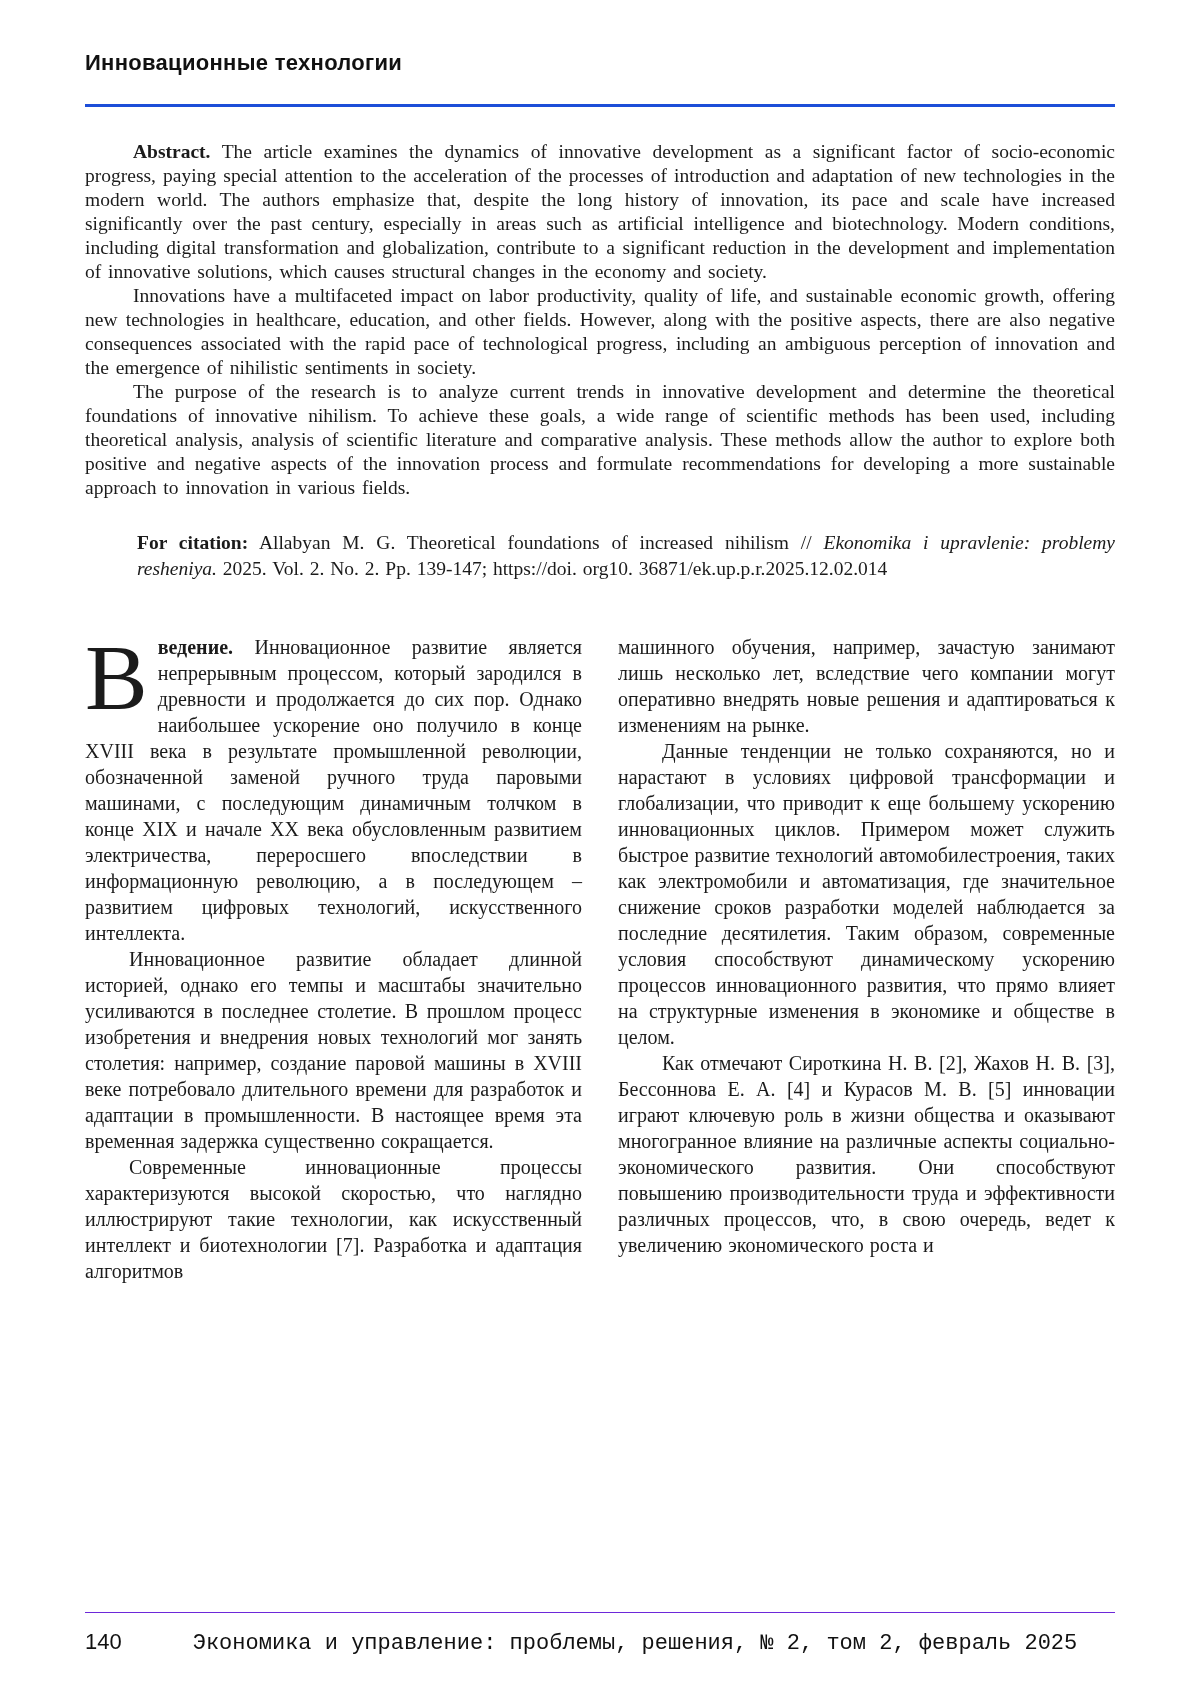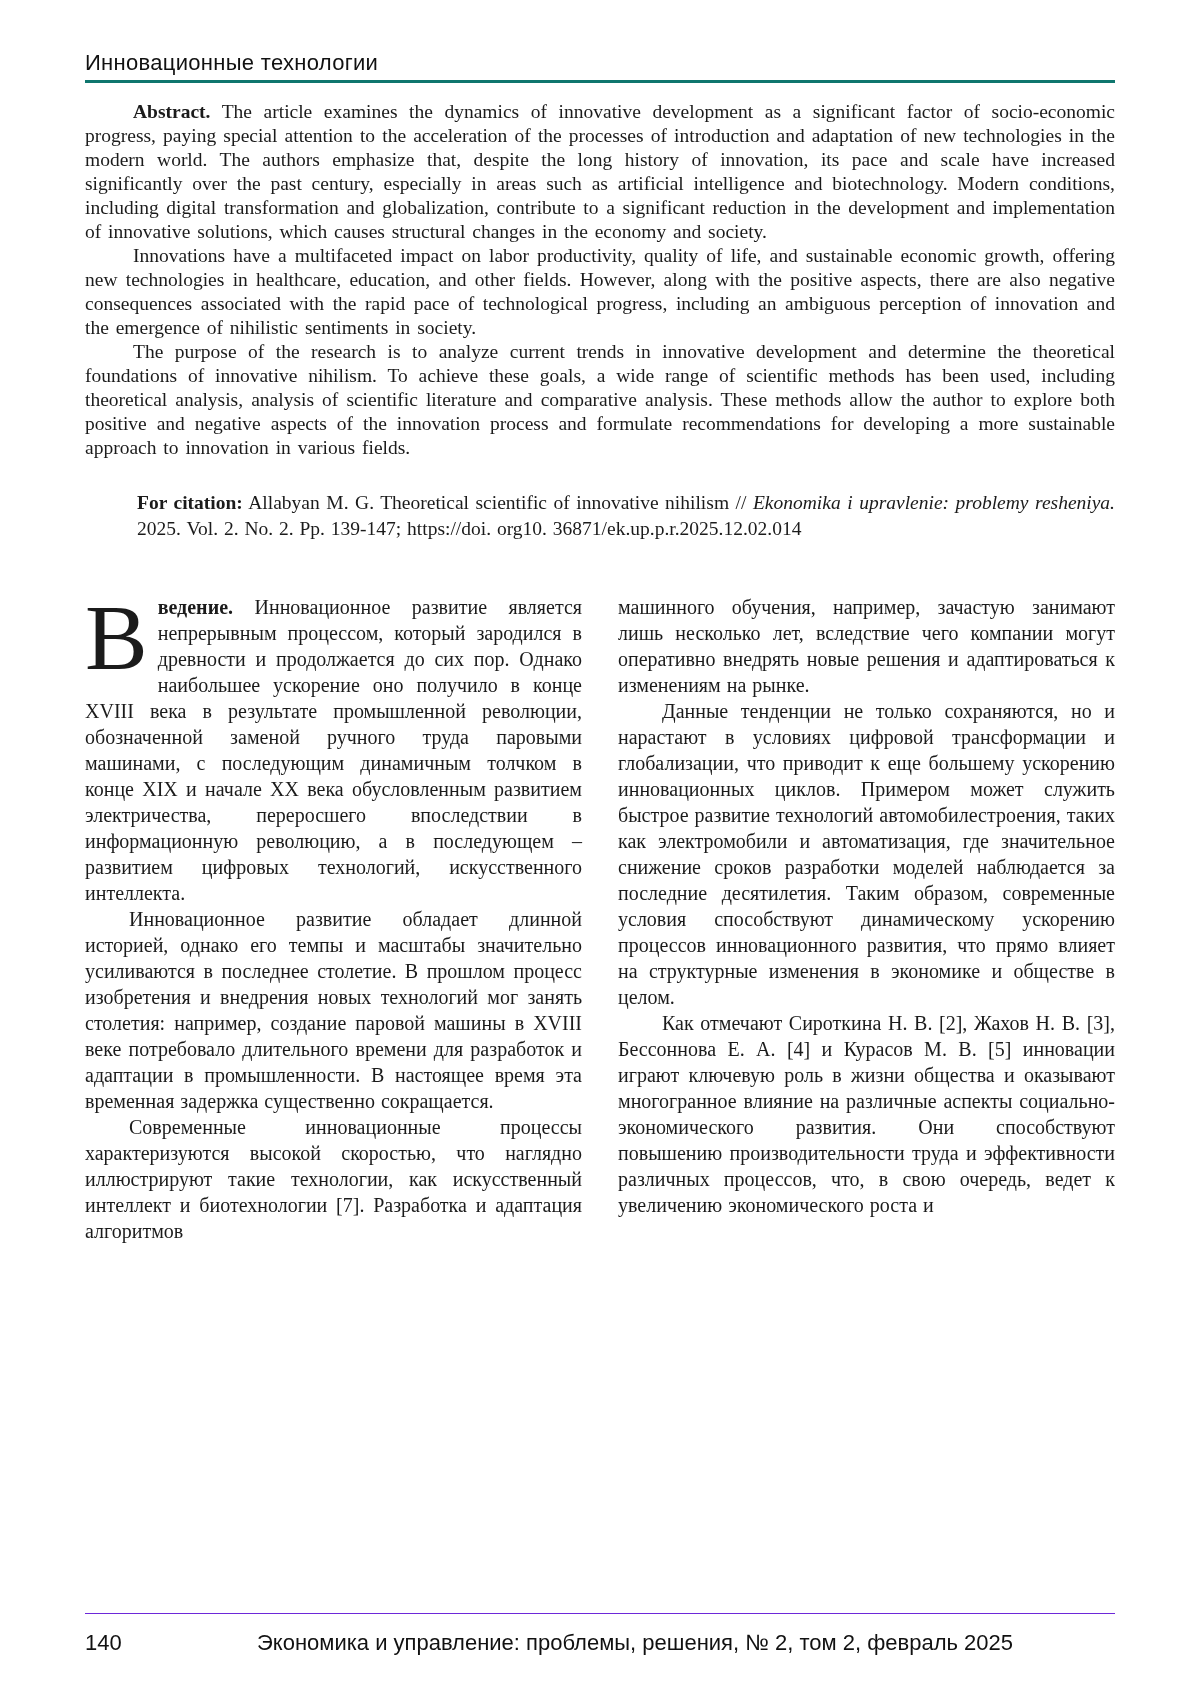--- a/index.html
+++ b/index.html
@@ -9,29 +9,29 @@
     height: 1698px;
     position: relative;
     background: #ffffff;
     color: #1b1b1b;
     padding: 50px 85px 0 85px;
     font-family: "Liberation Serif", serif;
     overflow: hidden;
   }
   .running-head {
     font-family: "Liberation Sans", sans-serif;
-    font-weight: 400;
+    font-weight: 700;
     font-size: 22px;
     color: #111;
-    padding-bottom: 4px;
-    border-bottom: 3px solid #0f766e;
+    padding-bottom: 28px;
+    border-bottom: 3px solid #1d4ed8;
     letter-spacing: 0.3px;
   }
   .abstract-block {
-    margin-top: 17px;
+    margin-top: 33px;
     font-size: 19.5px;
     line-height: 24px;
     text-align: justify;
     word-spacing: 2px;
   }
   .abstract-block p { margin: 0; text-indent: 48px; }
   .lead-bold { font-weight: 700; }
   .citation-block {
     margin-top: 30px;
     margin-left: 52px;
@@ -68,37 +68,37 @@
     bottom: 42px;
     border-top: 1px solid #6d28d9;
     padding-top: 16px;
     display: flex;
     align-items: baseline;
     font-family: "Liberation Sans", sans-serif;
     font-size: 22px;
     color: #111;
   }
   .page-number { width: 70px; }
-  .journal-line { flex: 1; text-align: center; }
+  .journal-line { flex: 1; text-align: center; font-family: Liberation Mono, monospace; }
 </style>
 </head>
 <body>
 
 <div class="page">
 
   <div class="running-head">Инновационные технологии</div>
 
   <div class="abstract-block" lang="en">
     <p><span class="lead-bold">Abstract.</span><span> The article examines the dynamics of innovative development as a significant factor of socio-economic progress, paying special attention to the acceleration of the processes of introduction and adaptation of new technologies in the modern world. The authors emphasize that, despite the long history of innovation, its pace and scale have increased significantly over the past century, especially in areas such as artificial intelligence and biotechnology. Modern conditions, including digital transformation and globalization, contribute to a significant reduction in the development and implementation of innovative solutions, which causes structural changes in the economy and society.</span></p>
     <p>Innovations have a multifaceted impact on labor productivity, quality of life, and sustainable economic growth, offering new technologies in healthcare, education, and other fields. However, along with the positive aspects, there are also negative consequences associated with the rapid pace of technological progress, including an ambiguous perception of innovation and the emergence of nihilistic sentiments in society.</p>
     <p>The purpose of the research is to analyze current trends in innovative development and determine the theoretical foundations of innovative nihilism. To achieve these goals, a wide range of scientific methods has been used, including theoretical analysis, analysis of scientific literature and comparative analysis. These methods allow the author to explore both positive and negative aspects of the innovation process and formulate recommendations for developing a more sustainable approach to innovation in various fields.</p>
   </div>
 
   <div class="citation-block" lang="en">
-    <span class="label">For citation:</span><span> Allabyan M. G. Theoretical scientific of innovative nihilism // </span><span class="journal-italic">Ekonomika i upravlenie: problemy resheniya.</span><span> 2025. Vol. 2. No. 2. Pp. 139-147; https://doi. org10. 36871/ek.up.p.r.2025.12.02.014</span>
+    <span class="label">For citation:</span><span> Allabyan M. G. Theoretical foundations of increased nihilism // </span><span class="journal-italic">Ekonomika i upravlenie: problemy resheniya.</span><span> 2025. Vol. 2. No. 2. Pp. 139-147; https://doi. org10. 36871/ek.up.p.r.2025.12.02.014</span>
   </div>
 
   <div class="columns" lang="ru">
     <div class="col">
       <p class="first-par"><span class="dropcap">В</span><span class="lead-bold">ведение.</span><span> Инновационное развитие является непрерывным процессом, который зародился в древности и продолжается до сих пор. Однако наибольшее ускорение оно получило в конце XVIII века в результате промышленной революции, обозначенной заменой ручного труда паровыми машинами, с последующим динамичным толчком в конце XIX и начале XX века обусловленным развитием электричества, переросшего впоследствии в информационную революцию, а в последующем – развитием цифровых технологий, искусственного интеллекта.</span></p>
       <p>Инновационное развитие обладает длинной историей, однако его темпы и масштабы значительно усиливаются в последнее столетие. В прошлом процесс изобретения и внедрения новых технологий мог занять столетия: например, создание паровой машины в XVIII веке потребовало длительного времени для разработок и адаптации в промышленности. В настоящее время эта временная задержка существенно сокращается.</p>
       <p>Современные инновационные процессы характеризуются высокой скоростью, что наглядно иллюстрируют такие технологии, как искусственный интеллект и биотехнологии [7]. Разработка и адаптация алгоритмов</p>
     </div>
     <div class="col">
       <p class="continuation">машинного обучения, например, зачастую занимают лишь несколько лет, вследствие чего компании могут оперативно внедрять новые решения и адаптироваться к изменениям на рынке.</p>

